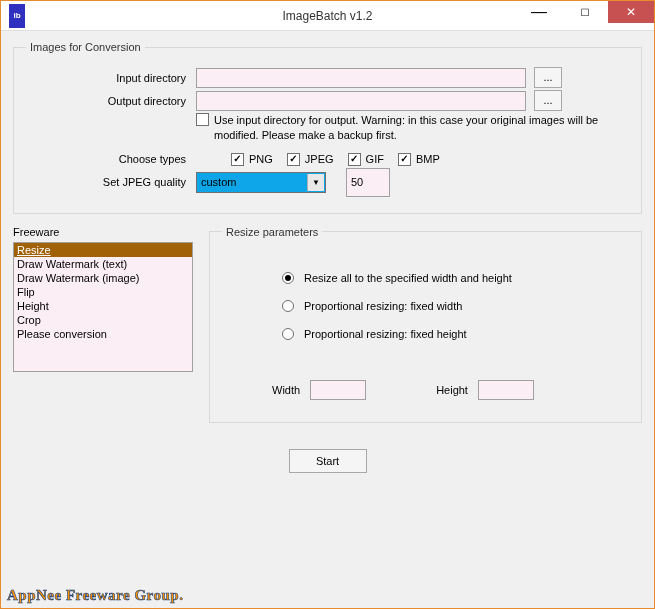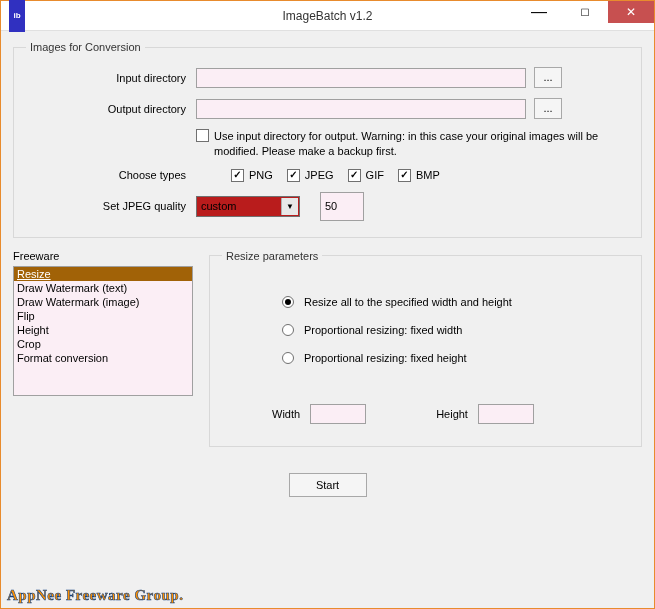--- a/index.html
+++ b/index.html
@@ -25,21 +25,21 @@
   .titlebar {
     height: 30px;
     background: #fff;
     border-bottom: 1px solid #e0e0e0;
     display: flex;
     align-items: center;
     position: relative;
   }
   .titlebar .app-icon {
     width: 16px;
-    height: 32px;
+    height: 24px;
     background: #3030c0;
     margin-left: 8px;
     display: flex;
     align-items: center;
     justify-content: center;
     color: #fff;
     font-size: 8px;
     font-weight: bold;
   }
   .titlebar .title {
@@ -84,21 +84,21 @@
     position: relative;
   }
   fieldset > legend {
     font-size: 11px;
     color: #333;
     padding: 0 4px;
   }
   .row {
     display: flex;
     align-items: center;
-    margin-bottom: 10px;
+    margin-bottom: 2px;
   }
   .label-col {
     width: 170px;
     text-align: right;
     padding-right: 10px;
     color: #000;
   }
   .text-input {
     height: 20px;
     border: 1px solid #a0a0a0;
@@ -140,23 +140,23 @@
     flex: none;
     font-size: 10px;
     color: #000;
     line-height: 1;
   }
   .cbx.checked::before { content: "✓"; font-weight: bold; }
   .types-row { display: flex; align-items: center; gap: 14px; padding-left: 35px; }
   .type-item { display: flex; align-items: center; }
   .select {
     height: 21px;
-    width: 104px;
+    width: 130px;
     border: 1px solid #707070;
-    background: #b91c1c;
+    background: #0ea5e9;
     display: flex;
     align-items: center;
     padding: 0 4px;
     position: relative;
   }
   .select .arrow {
     position: absolute;
     right: 1px;
     top: 1px;
     bottom: 1px;
@@ -344,21 +344,21 @@
     <div class="lower">
       <div class="op-box">
         <div class="op-legend">Freeware</div>
         <div class="op-list" id="op-list">
             <div class="op-item selected">Resize</div>
             <div class="op-item">Draw Watermark (text)</div>
             <div class="op-item">Draw Watermark (image)</div>
             <div class="op-item">Flip</div>
             <div class="op-item">Height</div>
             <div class="op-item">Crop</div>
-            <div class="op-item">Format conversion</div>
+            <div class="op-item">Please conversion</div>
           </div>
       </div>
 
       <fieldset class="params-fs">
         <legend>Resize parameters</legend>
         <div class="radio-group" id="radio-group">
             <div class="radio-row">
               <span class="radio checked"></span>
               <span>Resize all to the specified width and height</span>
             </div>

